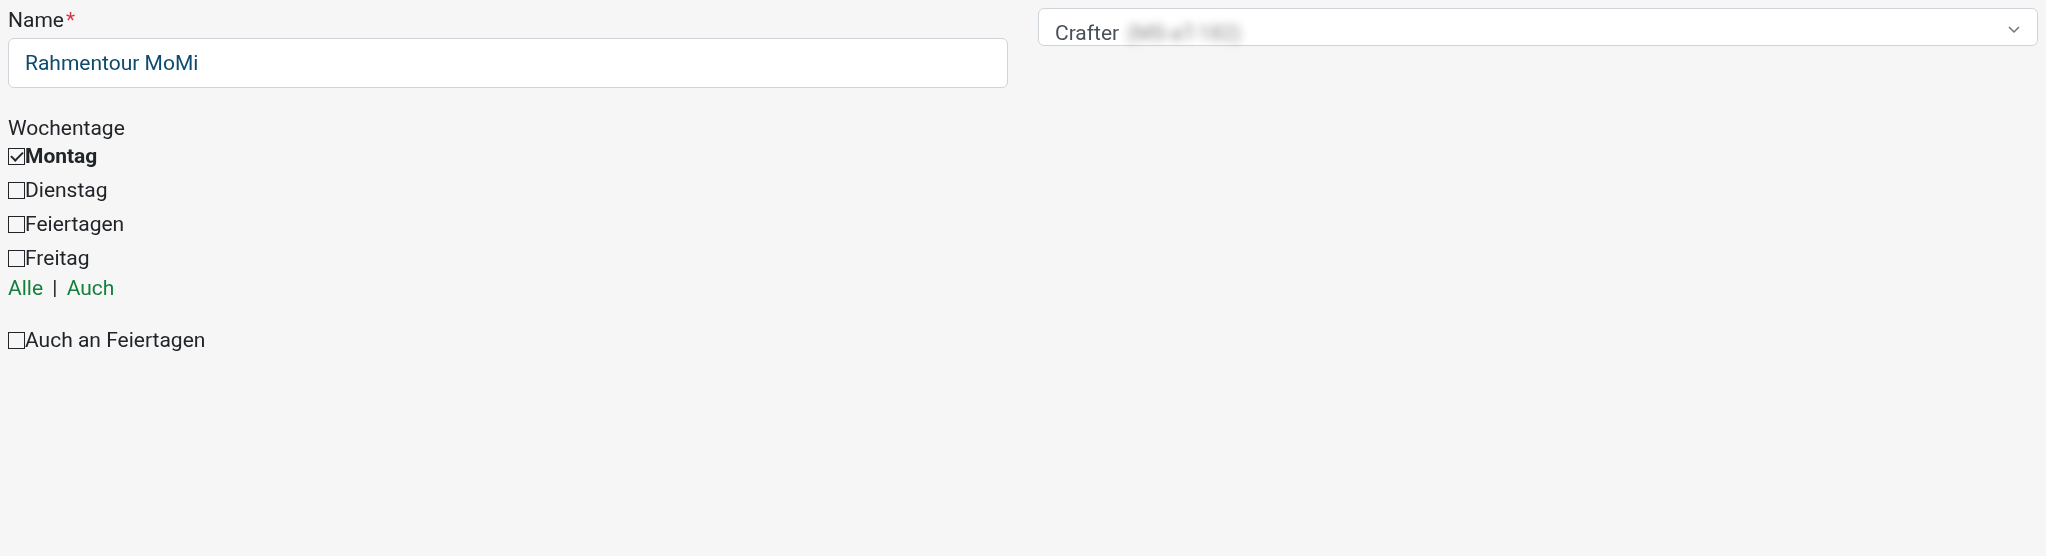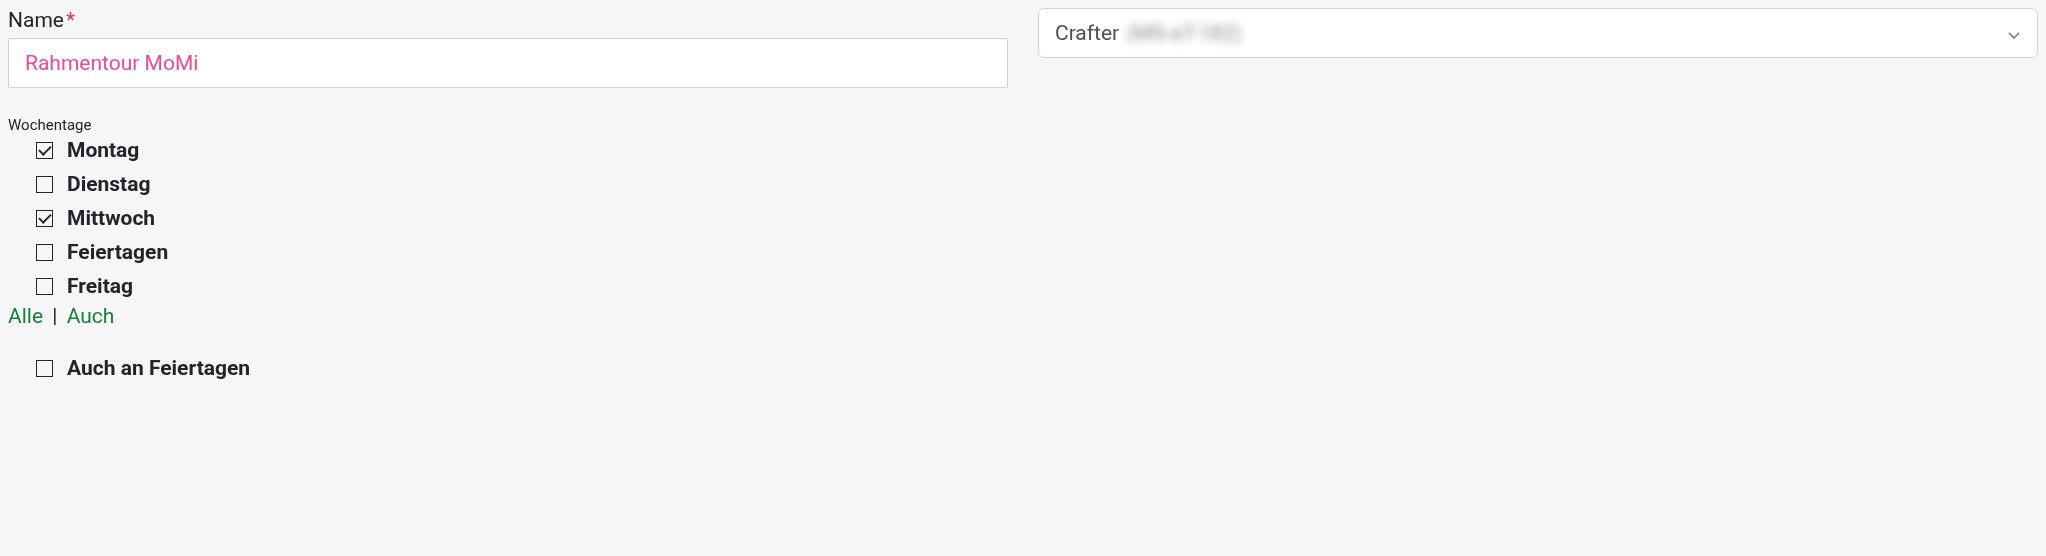--- a/index.html
+++ b/index.html
@@ -31,32 +31,32 @@
     }
     .required {
       color: #dc3545;
       margin-left: 2px;
     }
     .form-control {
       width: 100%;
       padding: 12px 16px;
       font-size: 21px;
       border: 1px solid #ced4da;
-      border-radius: 1px;
+      border-radius: 6px;
       background: #fff;
-      color: #ec4899;
+      color: #0c4a6e;
       font-family: inherit;
     }
     .select-wrapper {
       position: relative;
       width: 100%;
     }
     .form-select {
       width: 100%;
-      padding: 12px 40px 12px 16px;
+      padding: 12px 40px 0 16px;
       font-size: 21px;
       border: 1px solid #ced4da;
       border-radius: 6px;
       background: #fff;
       color: #495057;
       cursor: pointer;
       display: flex;
       align-items: center;
       gap: 8px;
     }
@@ -65,34 +65,32 @@
       color: #888;
     }
     .select-caret {
       position: absolute;
       right: 18px;
       top: 50%;
       transform: translateY(-50%);
       pointer-events: none;
     }
     .section-label {
-      font-size: 15px;
+      font-size: 21px;
       color: #212529;
       margin-bottom: 4px;
     }
     .checkbox-list {
       display: flex;
       flex-direction: column;
       gap: 10px;
     }
     .checkbox-row {
       display: flex;
       align-items: center;
-      gap: 14px;
-      margin-left: 28px;
     }
     .checkbox {
       width: 17px;
       height: 17px;
       border: 1.5px solid #212529;
       background: transparent;
       display: inline-flex;
       align-items: center;
       justify-content: center;
       cursor: pointer;
@@ -103,21 +101,20 @@
       display: block;
       width: 10px;
       height: 5px;
       border-left: 2px solid #212529;
       border-bottom: 2px solid #212529;
       transform: rotate(-45deg) translate(1px, -1px);
     }
     .checkbox-label {
       font-size: 21px;
       color: #212529;
-      font-weight: bold;
     }
     .checkbox-label.bold {
       font-weight: 700;
     }
     .link-row {
       margin-top: 6px;
       font-size: 21px;
     }
     .link {
       color: #15803d;
@@ -161,24 +158,20 @@
   <div class="checkbox-list" id="weekday-list">
       <div class="checkbox-row">
         <span class="checkbox checked"></span>
         <span class="checkbox-label bold">Montag</span>
       </div>
       <div class="checkbox-row">
         <span class="checkbox"></span>
         <span class="checkbox-label">Dienstag</span>
       </div>
       <div class="checkbox-row">
-        <span class="checkbox checked"></span>
-        <span class="checkbox-label bold">Mittwoch</span>
-      </div>
-      <div class="checkbox-row">
         <span class="checkbox"></span>
         <span class="checkbox-label">Feiertagen</span>
       </div>
       <div class="checkbox-row">
         <span class="checkbox"></span>
         <span class="checkbox-label">Freitag</span>
       </div>
     </div>
   <div class="link-row">
     <span class="link">Alle</span>

